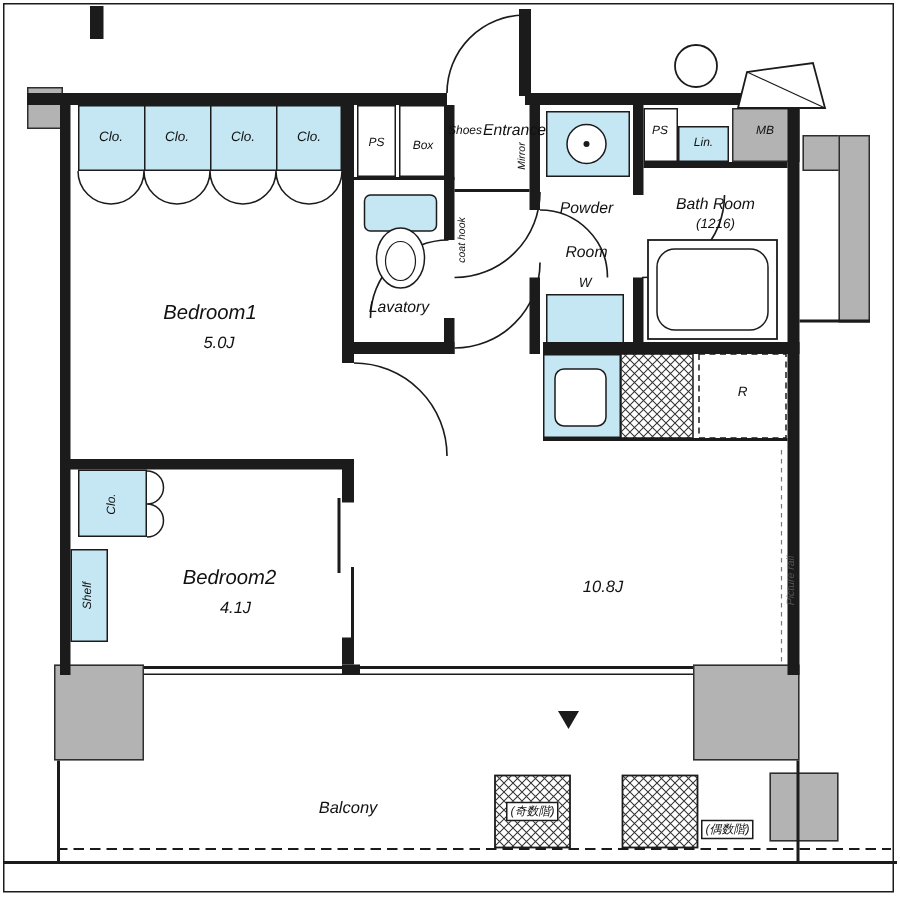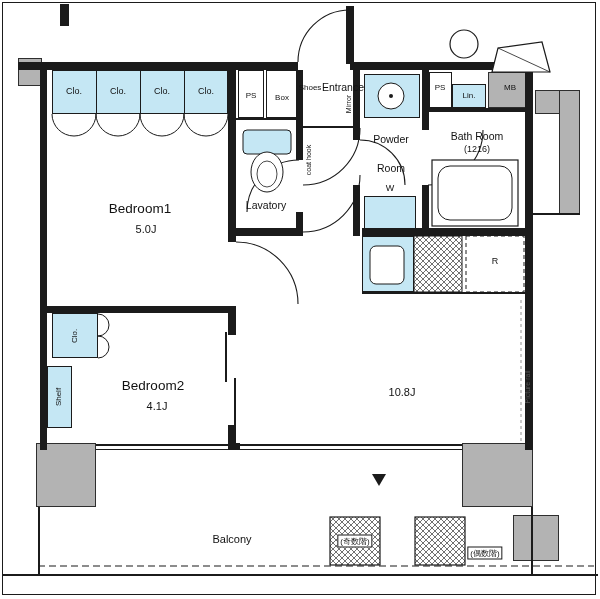--- a/index.html
+++ b/index.html
@@ -1,17 +1,17 @@
 <!DOCTYPE html>
 <html><head>
 <meta charset="utf-8">
 <style>
   * { margin:0; padding:0; box-sizing:border-box; }
   body { background:#ffffff; font-family:"Liberation Sans","DejaVu Sans",sans-serif; }
-  #plan { position:relative; width:600px; height:599px; background:#fff; overflow:hidden; color:#111; }
+  #plan { position:relative; width:600px; height:599px; background:#fff; overflow:hidden; color:#111;font-style:italic; }
   .frame { position:absolute; left:2px; top:2px; width:594px; height:593px; border:1.5px solid #1b1b1b; }
   .wall { position:absolute; background:#1b1b1b; }
   .thin { position:absolute; background:#1b1b1b; }
   .gray { position:absolute; background:#b3b3b3; border:1px solid #2e2e2e; }
   .whitebox { position:absolute; background:#fff; border:1.2px solid #1b1b1b; }
   .blue { position:absolute; background:#c5e7f4; border:1px solid #1b1b1b; }
   .lbl { position:absolute; transform:translate(-50%,-50%); white-space:nowrap; text-align:center; color:#111; line-height:1.1; }
   .rot { transform:translate(-50%,-50%) rotate(-90deg); }
   .chip { position:absolute; transform:translate(-50%,-50%); background:#fff; border:1px solid #1b1b1b; padding:0 2px; font-size:8px; white-space:nowrap; z-index:6; }
   .fs7 { font-size:7px; } .fs8 { font-size:8px; } .fs9 { font-size:9px; }

